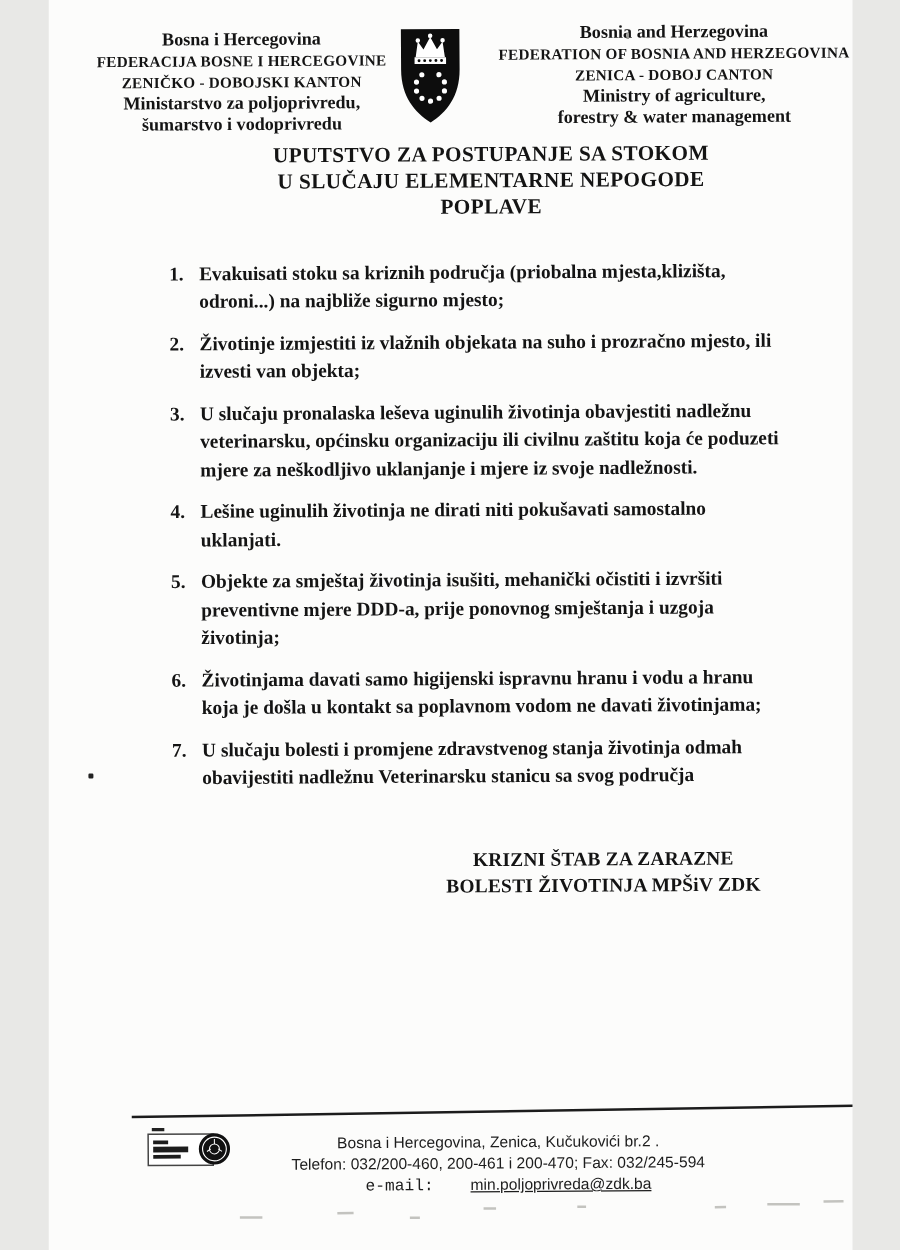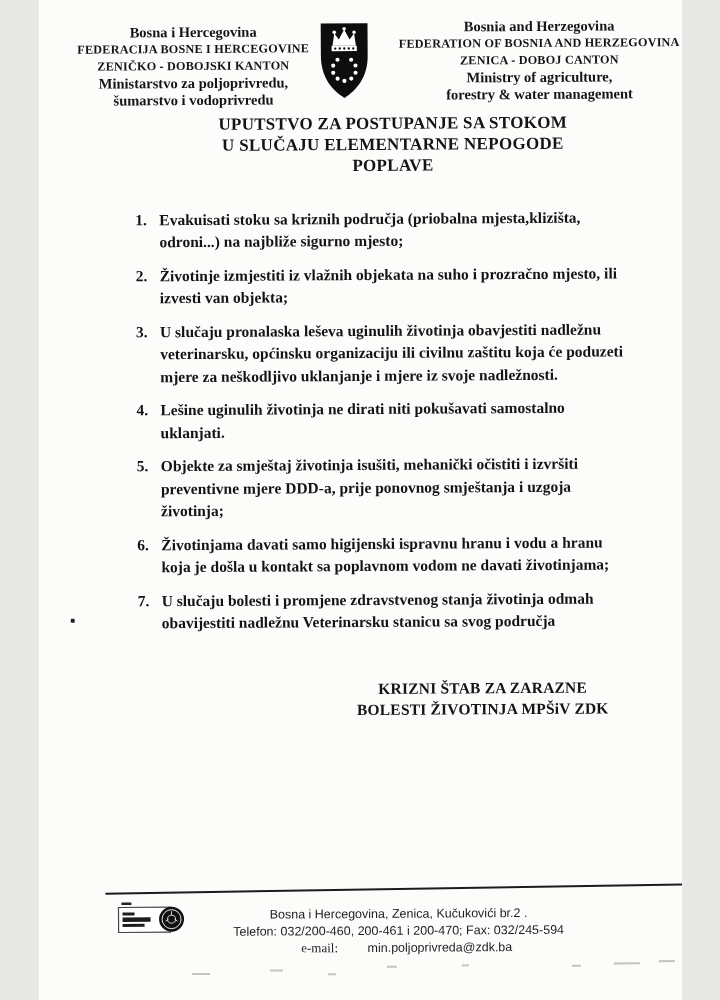--- a/index.html
+++ b/index.html
@@ -30,22 +30,22 @@
   .sig{
     position:absolute;left:300px;top:678px;width:285px;text-align:center;
     font-size:15.5px;font-weight:700;line-height:21px;letter-spacing:.2px;
   }
   
   .rule{position:absolute;left:64px;top:888px;width:647px;height:2px;background:#1c1c1c;transform:rotate(-0.55deg);}
   .flogo{position:absolute;left:74px;top:898px;width:80px;height:42px;}
   .fot{position:absolute;left:0;top:906px;width:714px;text-align:center;
        font-family:"Liberation Sans","DejaVu Sans",sans-serif;font-size:12.5px;line-height:16.5px;color:#1d1d1d;}
   .fot .email-line{margin-top:1px;}
-  .fot .email-label{font-family:Liberation Serif, serif;font-size:13px;margin-left:16px;}
-  .fot .email{ margin-left:26px;}
+  .fot .email-label{font-family:Liberation Mono, monospace;font-size:13px;margin-left:16px;}
+  .fot .email{ text-decoration:underline;margin-left:26px;}
   
   .speck{position:absolute;background:#222;}
   .faint{position:absolute;background:#c3c3bf;height:1.5px;}
 </style>
 </head>
 <body>
 
 <div class="page">
   <div class="tilt">
 

